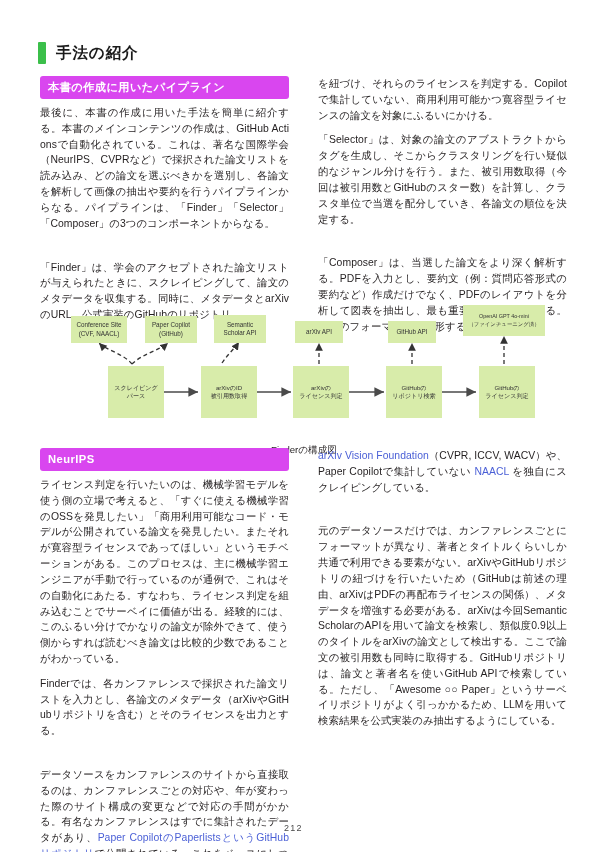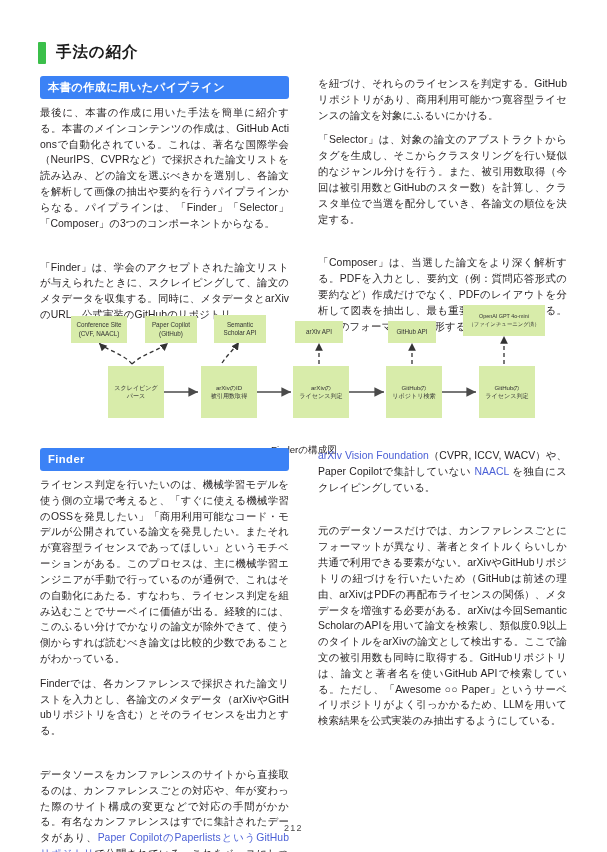--- a/index.html
+++ b/index.html
@@ -17,20 +17,21 @@
     overflow: hidden;
     box-sizing: border-box;
   }
 
   
   .section-heading {
     position: absolute;
     left: 38px;
     top: 42px;
     display: flex;
+    align-items: center;
     gap: 10px;
   }
   .section-heading .bar {
     width: 8px;
     height: 22px;
     background: #3bbf4a;
     border-radius: 1px;
   }
   .section-heading .title {
     font-size: 15.5px;
@@ -43,21 +44,21 @@
   .col {
     position: absolute;
     top: 76px;
     width: 249px;
   }
   .col-left { left: 40px; }
   .col-right { left: 318px; }
 
   
   .sub-bar {
-    background: #3b82f6;
+    background: #d946ef;
     color: #ffffff;
     font-size: 11.2px;
     font-weight: bold;
     letter-spacing: 0.04em;
     padding: 4px 8px 5px 8px;
     border-radius: 3px;
     margin-bottom: 6px;
     line-height: 1.25;
   }
   .sub-bar.wide { width: 233px; }
@@ -132,21 +133,21 @@
     <span class="title">手法の紹介</span>
   </div>
 
   <div class="col col-left">
     <div class="sub-bar wide">本書の作成に用いたパイプライン</div>
     <p class="body">最後に、本書の作成に用いた手法を簡単に紹介する。本書のメインコンテンツの作成は、GitHub Actionsで自動化されている。これは、著名な国際学会（NeurIPS、CVPRなど）で採択された論文リストを読み込み、どの論文を選ぶべきかを選別し、各論文を解析して画像の抽出や要約を行うパイプラインからなる。パイプラインは、「Finder」「Selector」「Composer」の3つのコンポーネントからなる。</p>
     <p class="body">「Finder」は、学会のアクセプトされた論文リストが与えられたときに、スクレイピングして、論文のメタデータを収集する。同時に、メタデータとarXivのURL、公式実装のGitHubのリポジトリ</p>
   </div>
 
   <div class="col col-right">
-    <p class="body">を紐づけ、それらのライセンスを判定する。GitHubリポジトリがあり、商用利用可能かつ寛容型ライセンスの論文を対象にふるいにかける。</p>
+    <p class="body">を紐づけ、それらのライセンスを判定する。Copilotで集計していない、商用利用可能かつ寛容型ライセンスの論文を対象にふるいにかける。</p>
     <p class="body">「Selector」は、対象の論文のアブストラクトからタグを生成し、そこからクラスタリングを行い疑似的なジャンル分けを行う。また、被引用数取得（今回は被引用数とGitHubのスター数）を計算し、クラスタ単位で当選を配分していき、各論文の順位を決定する。</p>
     <p class="body">「Composer」は、当選した論文をより深く解析する。PDFを入力とし、要約文（例：質問応答形式の要約など）作成だけでなく、PDFのレイアウトを分析して図表を抽出し、最も重要な図表を抽出する。原稿のフォーマットに整形する。</p>
   </div>
 
   <div class="figure">
     <svg width="536" height="148" viewBox="0 0 536 148" style="position:absolute;left:0;top:0;">
       <defs>
         <marker id="ah" markerWidth="7" markerHeight="7" refX="6" refY="3" orient="auto">
           <path d="M0,0 L6,3 L0,6 z" fill="#4a4a4a"></path>
         </marker>
@@ -187,21 +188,21 @@
 ライセンス判定</div>
     <div class="fig-box" style="left:350px;top:82px;width:56px;height:52px;white-space:pre-line;">GitHubの
 リポジトリ検索</div>
     <div class="fig-box" style="left:443px;top:82px;width:56px;height:52px;white-space:pre-line;">GitHubの
 ライセンス判定</div>
 
     <div class="fig-caption">Finderの構成図</div>
   </div>
 
   <div class="col col-left" style="top:448px;">
-    <div class="sub-bar wide">Finder</div>
+    <div class="sub-bar wide">NeurIPS</div>
     <p class="body">ライセンス判定を行いたいのは、機械学習モデルを使う側の立場で考えると、「すぐに使える機械学習のOSSを発見したい」「商用利用可能なコード・モデルが公開されている論文を発見したい。またそれが寛容型ライセンスであってほしい」というモチベーションがある。このプロセスは、主に機械学習エンジニアが手動で行っているのが通例で、これはその自動化にあたる。すなわち、ライセンス判定を組み込むことでサーベイに価値が出る。経験的には、このふるい分けでかなりの論文が除外できて、使う側からすれば読むべき論文は比較的少数であることがわかっている。</p>
     <p class="body">Finderでは、各カンファレンスで採択された論文リストを入力とし、各論文のメタデータ（arXivやGitHubリポジトリを含む）とそのライセンスを出力とする。</p>
     <p class="body"><span>データソースをカンファレンスのサイトから直接取るのは、カンファレンスごとの対応や、年が変わった際のサイト構成の変更などで対応の手間がかかる。有名なカンファレンスはすでに集計されたデータがあり、</span><span class="lnk">Paper CopilotのPaperlistsというGitHubリポジトリ</span><span>で公開されている。これをベースにしつつ、対応しやすい Comp</span></p>
   </div>
 
   <div class="col col-right" style="top:448px;">
     <p class="body"><span class="lnk">arXiv Vision Foundation</span><span>（CVPR, ICCV, WACV）や、Paper Copilotで集計していない </span><span class="lnk">NAACL</span><span> を独自にスクレイピングしている。</span></p>
     <p class="body">元のデータソースだけでは、カンファレンスごとにフォーマットが異なり、著者とタイトルくらいしか共通で利用できる要素がない。arXivやGitHubリポジトリの紐づけを行いたいため（GitHubは前述の理由、arXivはPDFの再配布ライセンスの関係）、メタデータを増強する必要がある。arXivは今回Semantic ScholarのAPIを用いて論文を検索し、類似度0.9以上のタイトルをarXivの論文として検出する。ここで論文の被引用数も同時に取得する。GitHubリポジトリは、論文と著者名を使いGitHub APIで検索している。ただし、「Awesome ○○ Paper」というサーベイリポジトリがよく引っかかるため、LLMを用いて検索結果を公式実装のみ抽出するようにしている。</p>
   </div>
 

